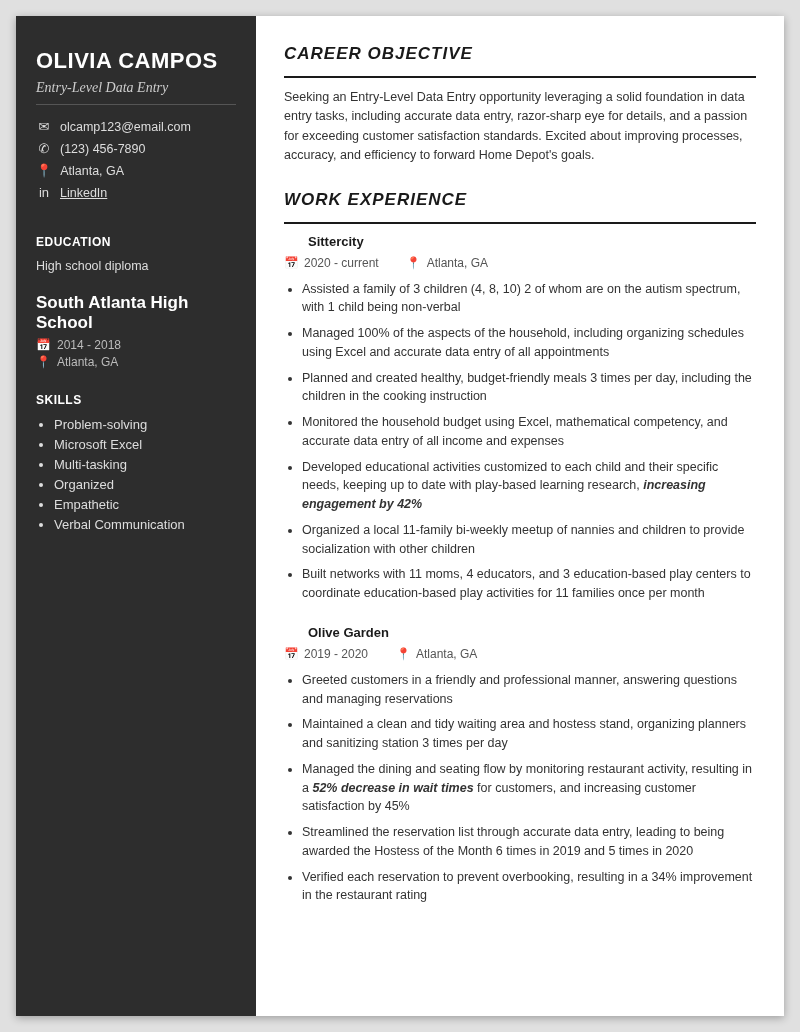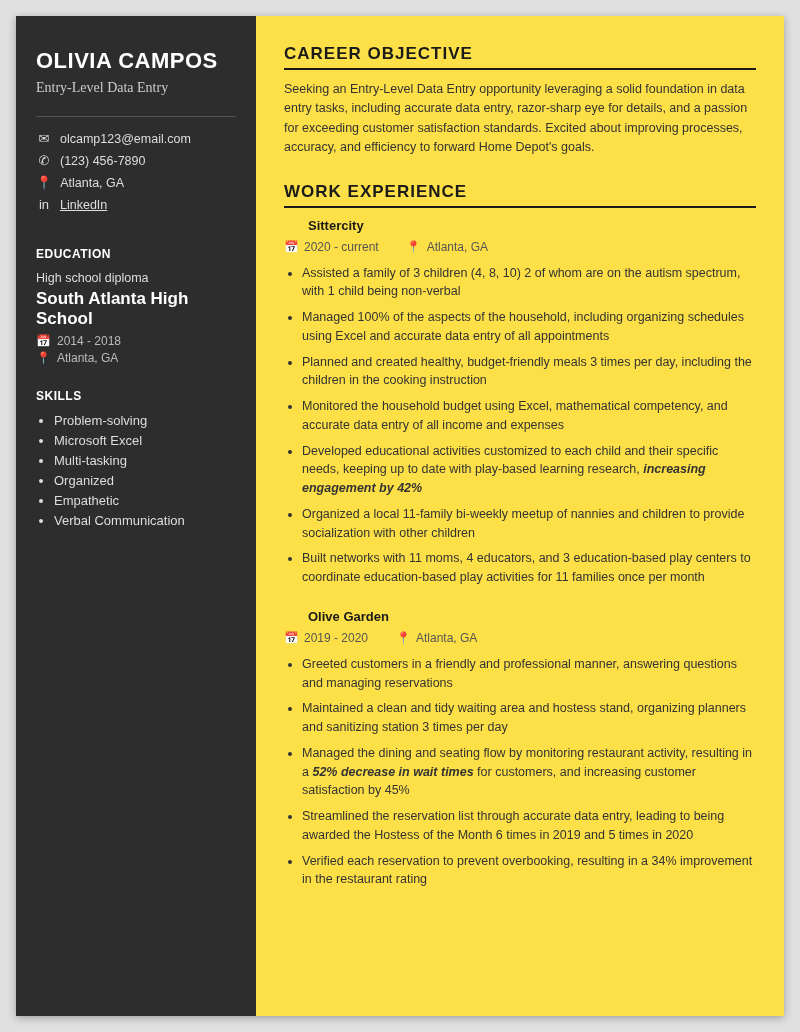--- a/index.html
+++ b/index.html
@@ -7,21 +7,21 @@
       font-family: Georgia, 'Times New Roman', serif;
       background: #e0e0e0;
       display: flex;
       justify-content: center;
       align-items: flex-start;
       min-height: 1032px;
       padding: 16px;
     }
     .resume-wrapper {
       width: 768px;
-      background: #fde047;
+      background: #ffffff;
       display: flex;
       flex-direction: row;
       min-height: 1000px;
       box-shadow: 0 2px 8px rgba(0,0,0,0.3);
     }
     
     .sidebar {
       width: 240px;
       min-width: 240px;
       background: #2d2d2d;
@@ -34,22 +34,23 @@
       font-size: 22px;
       font-weight: bold;
       color: #fff;
       line-height: 1.2;
       letter-spacing: 0.5px;
       font-family: Arial, sans-serif;
     }
     .sidebar-title {
       font-size: 14px;
       color: #ccc;
+      font-style: italic;
       margin-top: 6px;
-      margin-bottom: 20px;
+      margin-bottom: 8px;
       font-family: Georgia, serif;
     }
     .sidebar-contact {
       border-top: 1px solid #555;
       padding-top: 14px;
       margin-bottom: 28px;
     }
     .contact-item {
       display: flex;
       align-items: center;
@@ -75,21 +76,21 @@
       font-size: 12px;
       font-weight: bold;
       color: #fff;
       font-family: Arial, sans-serif;
       margin-bottom: 10px;
       letter-spacing: 0.5px;
     }
     .edu-degree {
       font-size: 12.5px;
       color: #ddd;
-      margin-bottom: 4px;
+      margin-bottom: 20px;
       font-family: Arial, sans-serif;
     }
     .edu-school {
       font-size: 17px;
       font-weight: bold;
       color: #fff;
       font-family: Arial, sans-serif;
       margin-bottom: 5px;
     }
     .edu-meta {
@@ -125,23 +126,24 @@
       flex: 1;
       padding: 28px 28px 28px 28px;
     }
     .section-title {
       font-size: 17px;
       font-weight: bold;
       color: #1a1a1a;
       font-family: Arial, sans-serif;
       letter-spacing: 1px;
       border-bottom: 2px solid #1a1a1a;
-      padding-bottom: 4px;
+      padding-bottom: 12px;
       margin-bottom: 10px;
       text-transform: uppercase;
+      font-style: italic;
     }
     .career-obj-text {
       font-size: 12.5px;
       color: #333;
       line-height: 1.55;
       font-family: Arial, sans-serif;
       margin-bottom: 24px;
     }
     .job-title {
       font-size: 17px;

